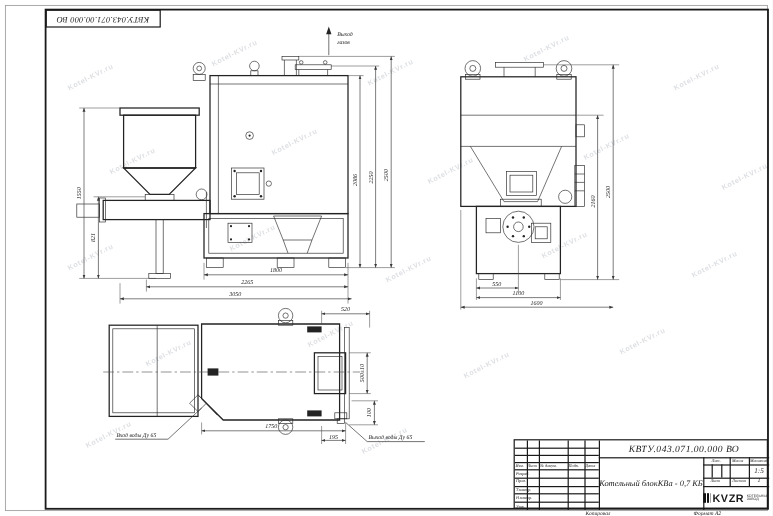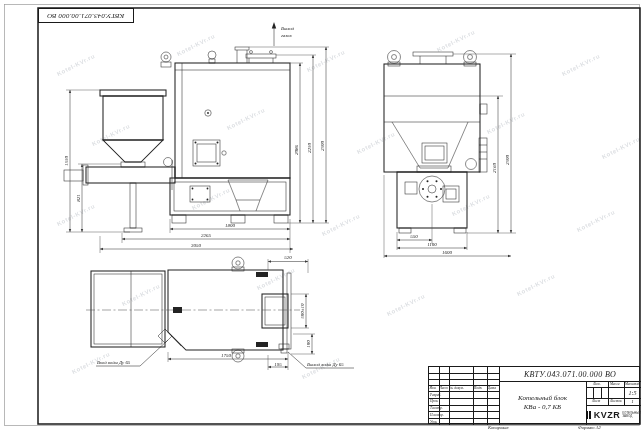--- a/index.html
+++ b/index.html
@@ -25,21 +25,21 @@
                white-space:nowrap;letter-spacing:.2px;}
   
   .tb{position:absolute;left:428px;top:366px;width:212px;height:58px;border:1.4px solid #1a1a1a;
       box-sizing:border-box;}
   .tb .vl,.tb .hl{position:absolute;background:#1a1a1a;}
   .tb .vl{width:0.7px;}
   .tb .hl{height:0.7px;}
   .tb .cell{position:absolute;font:italic 3.5px "Liberation Serif",serif;white-space:nowrap;}
   .tb .docnum{position:absolute;left:70px;top:0;width:142px;height:14px;display:flex;align-items:center;
        justify-content:center;font:italic 8px "Liberation Serif",serif;letter-spacing:.4px;}
-  .tb .name{position:absolute;left:70px;top:14px;width:87px;height:44px;display:flex;flex-direction:column;
+  .tb .name{position:absolute;left:70px;top:14px;width:87px;height:44px;display:flex;flex-direction:row;
        align-items:center;justify-content:center;font:italic 7px "Liberation Serif",serif;line-height:9px;}
   .tb .scaleval{position:absolute;left:195px;top:20px;width:17px;height:11px;display:flex;align-items:center;
        justify-content:center;font:italic 6px "Liberation Serif",serif;}
   .tb .sheetsval{position:absolute;left:195px;top:31px;width:17px;height:7px;display:flex;align-items:center;
        justify-content:center;font:italic 5px "Liberation Serif",serif;}
   .tb .logo{position:absolute;left:157px;top:38px;width:55px;height:20px;display:flex;align-items:center;
        justify-content:center;gap:2px;}
   .tb .logomark{font:900 9px "Liberation Sans",sans-serif;letter-spacing:.5px;}
   .tb .logobars{display:inline-block;width:7px;height:8px;background:
        linear-gradient(90deg,#111 0 2px,#fff 2px 3px,#111 3px 5px,#fff 5px 6px,#111 6px 7px);}

